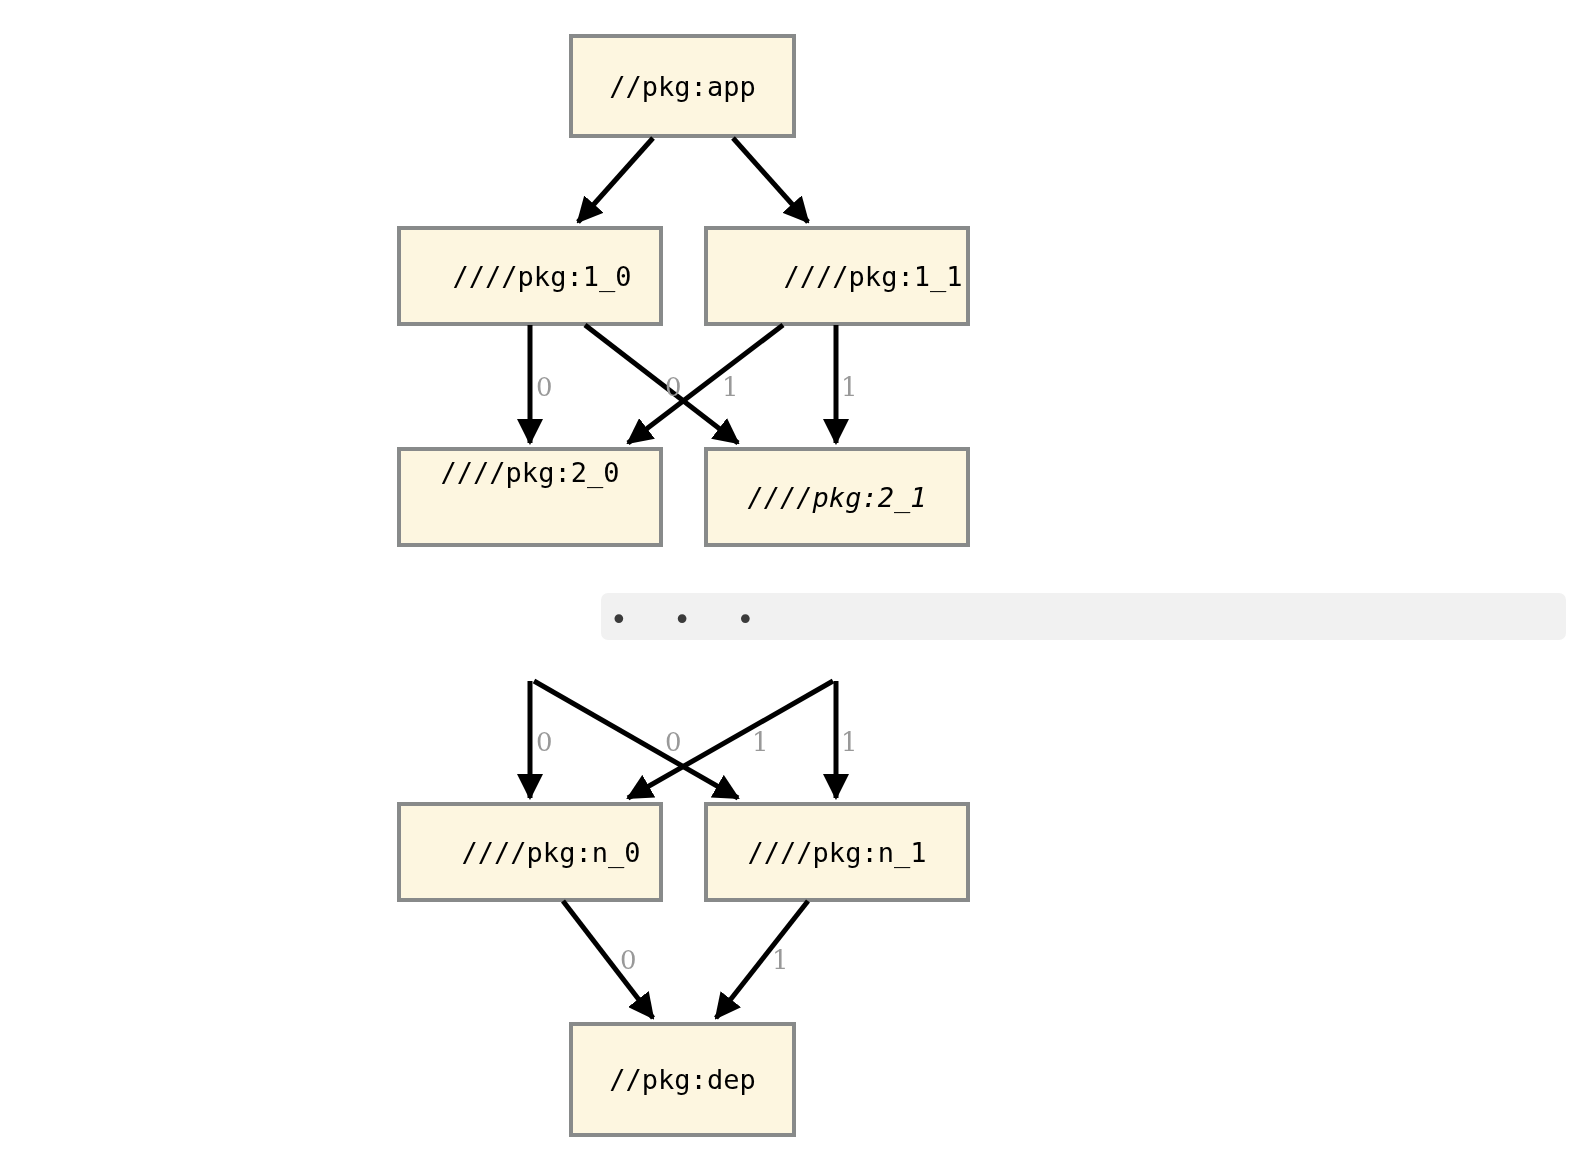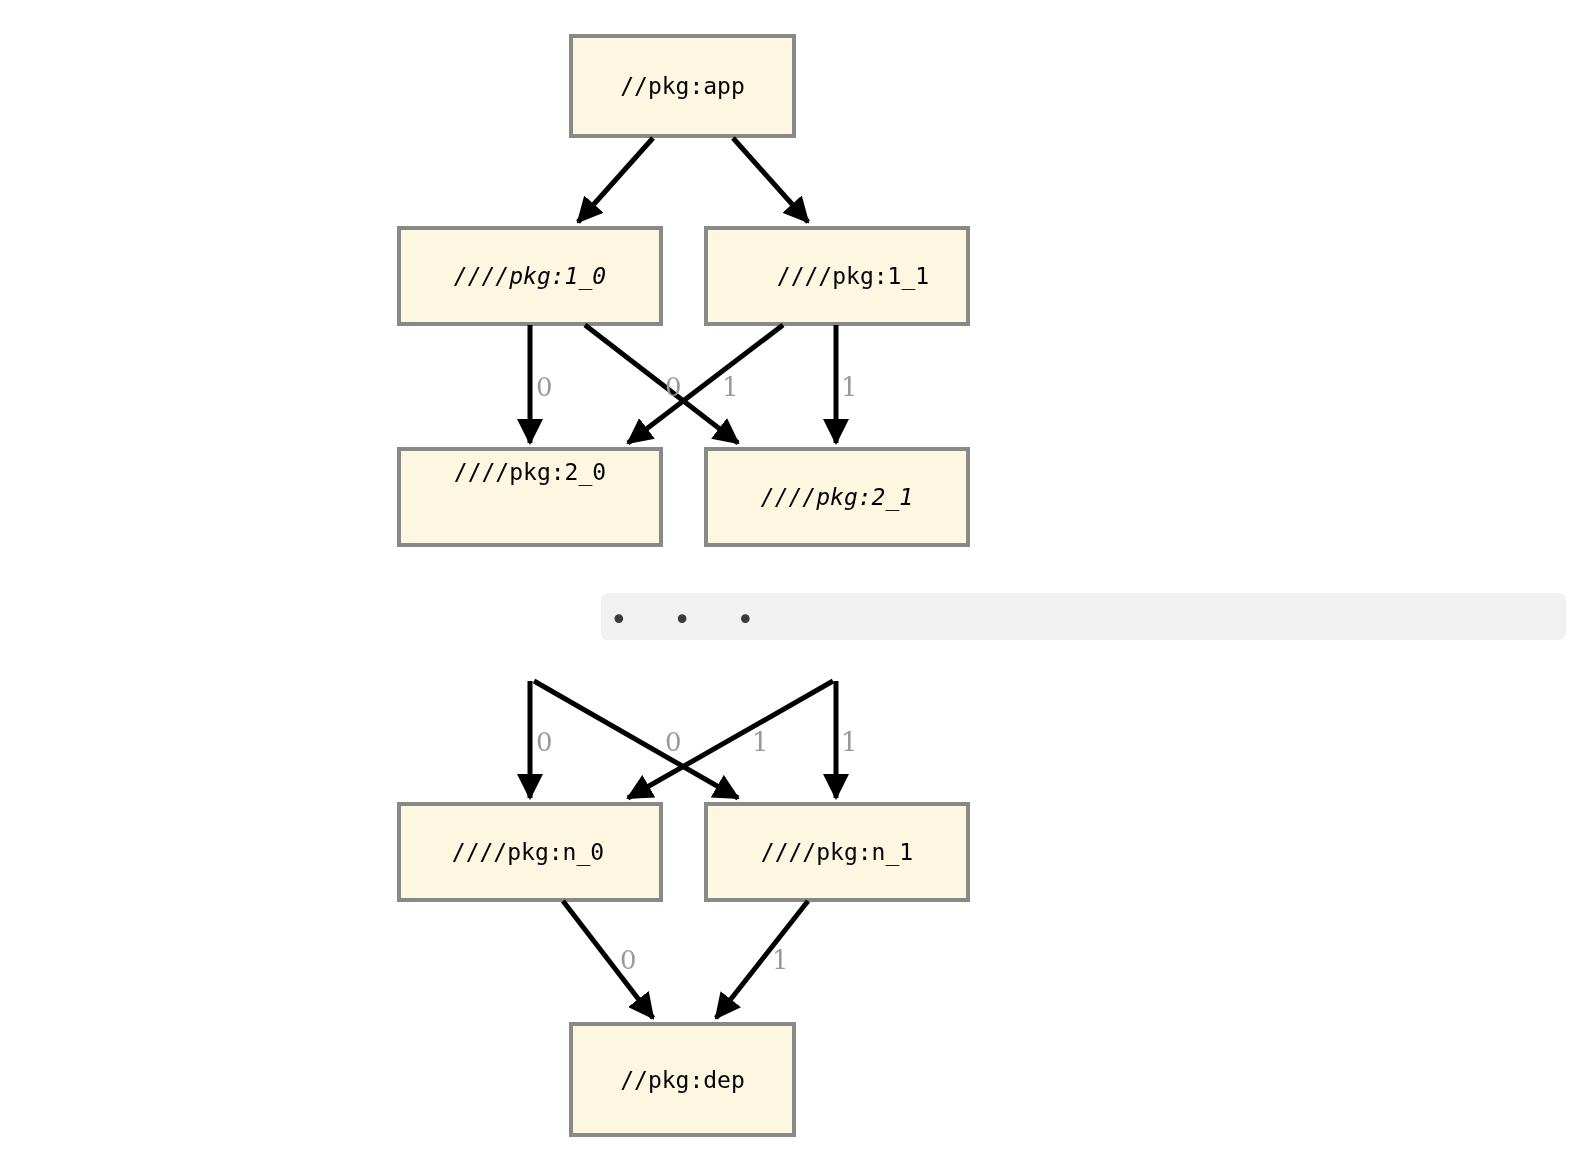--- a/index.html
+++ b/index.html
@@ -20,21 +20,21 @@
     top: 0;
     width: 1592px;
     height: 1162px;
   }
   .node-label {
     position: absolute;
     display: flex;
     align-items: center;
     justify-content: center;
     font-family: "DejaVu Sans Mono", "Liberation Mono", monospace;
-    font-size: 23px;
+    font-size: 27px;
     color: #000000;
     letter-spacing: 0px;
     white-space: nowrap;
     pointer-events: none;
   }
   .edge-label {
     position: absolute;
     font-family: "DejaVu Serif", "Liberation Serif", serif;
     font-size: 26px;
     color: #999999;
@@ -102,25 +102,25 @@
   <line x1="530" y1="681" x2="530" y2="798" stroke="#000000" stroke-width="5" marker-end="url(#arrow)"></line>
   <line x1="534" y1="681" x2="738" y2="798" stroke="#000000" stroke-width="5" marker-end="url(#arrow)"></line>
   <line x1="833" y1="681" x2="628" y2="798" stroke="#000000" stroke-width="5" marker-end="url(#arrow)"></line>
   <line x1="836" y1="681" x2="836" y2="798" stroke="#000000" stroke-width="5" marker-end="url(#arrow)"></line>
 
   <line x1="563" y1="901" x2="653" y2="1018" stroke="#000000" stroke-width="5" marker-end="url(#arrow)"></line>
   <line x1="808" y1="901" x2="716" y2="1018" stroke="#000000" stroke-width="5" marker-end="url(#arrow)"></line>
 </svg>
 
 <div class="node-label" style="left:571px; top:36px; width:223px; height:100px;">//pkg:app</div>
-<div class="node-label" style="left:399px; top:228px; width:262px; height:96px;font-style:italic;">////pkg:1_0</div>
-<div class="node-label" style="left:722px; top:228px; width:262px; height:96px;">////pkg:1_1</div>
+<div class="node-label" style="left:411px; top:228px; width:262px; height:96px;">////pkg:1_0</div>
+<div class="node-label" style="left:742px; top:228px; width:262px; height:96px;">////pkg:1_1</div>
 <div class="node-label" style="left:399px; top:424px; width:262px; height:96px;">////pkg:2_0</div>
 <div class="node-label" style="left:706px; top:449px; width:262px; height:96px;font-style:italic;">////pkg:2_1</div>
-<div class="node-label" style="left:397px; top:804px; width:262px; height:96px;">////pkg:n_0</div>
+<div class="node-label" style="left:420px; top:804px; width:262px; height:96px;">////pkg:n_0</div>
 <div class="node-label" style="left:706px; top:804px; width:262px; height:96px;">////pkg:n_1</div>
 <div class="node-label" style="left:571px; top:1024px; width:223px; height:111px;">//pkg:dep</div>
 
 <div class="edge-label" style="left:536px; top:372px;">0</div>
 <div class="edge-label" style="left:665px; top:372px;">0</div>
 <div class="edge-label" style="left:722px; top:372px;">1</div>
 <div class="edge-label" style="left:841px; top:372px;">1</div>
 
 <div class="edge-label" style="left:536px; top:727px;">0</div>
 <div class="edge-label" style="left:665px; top:727px;">0</div>

